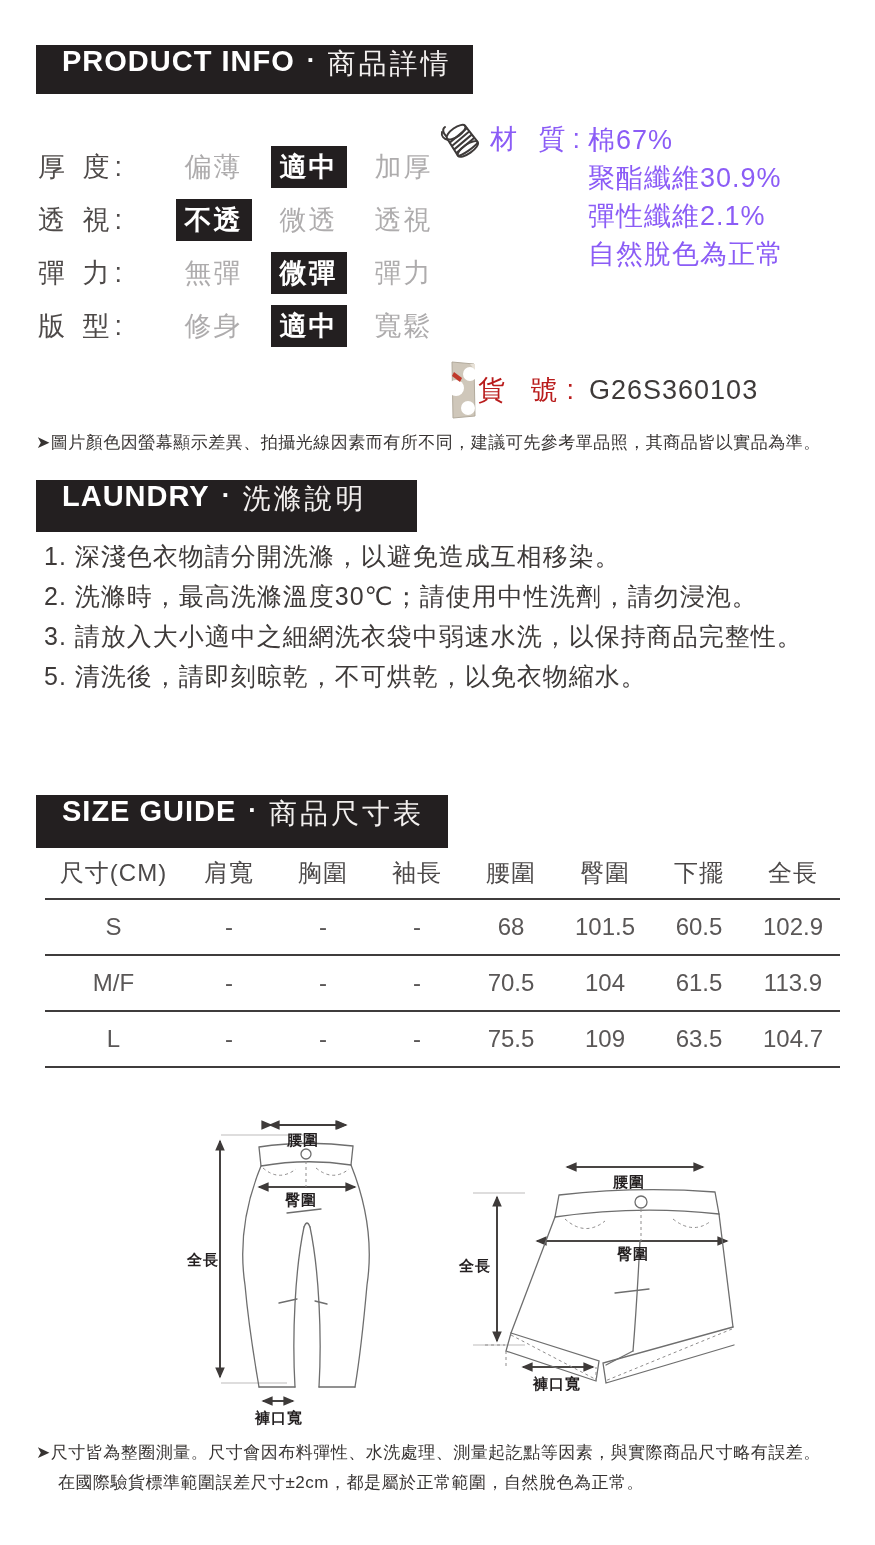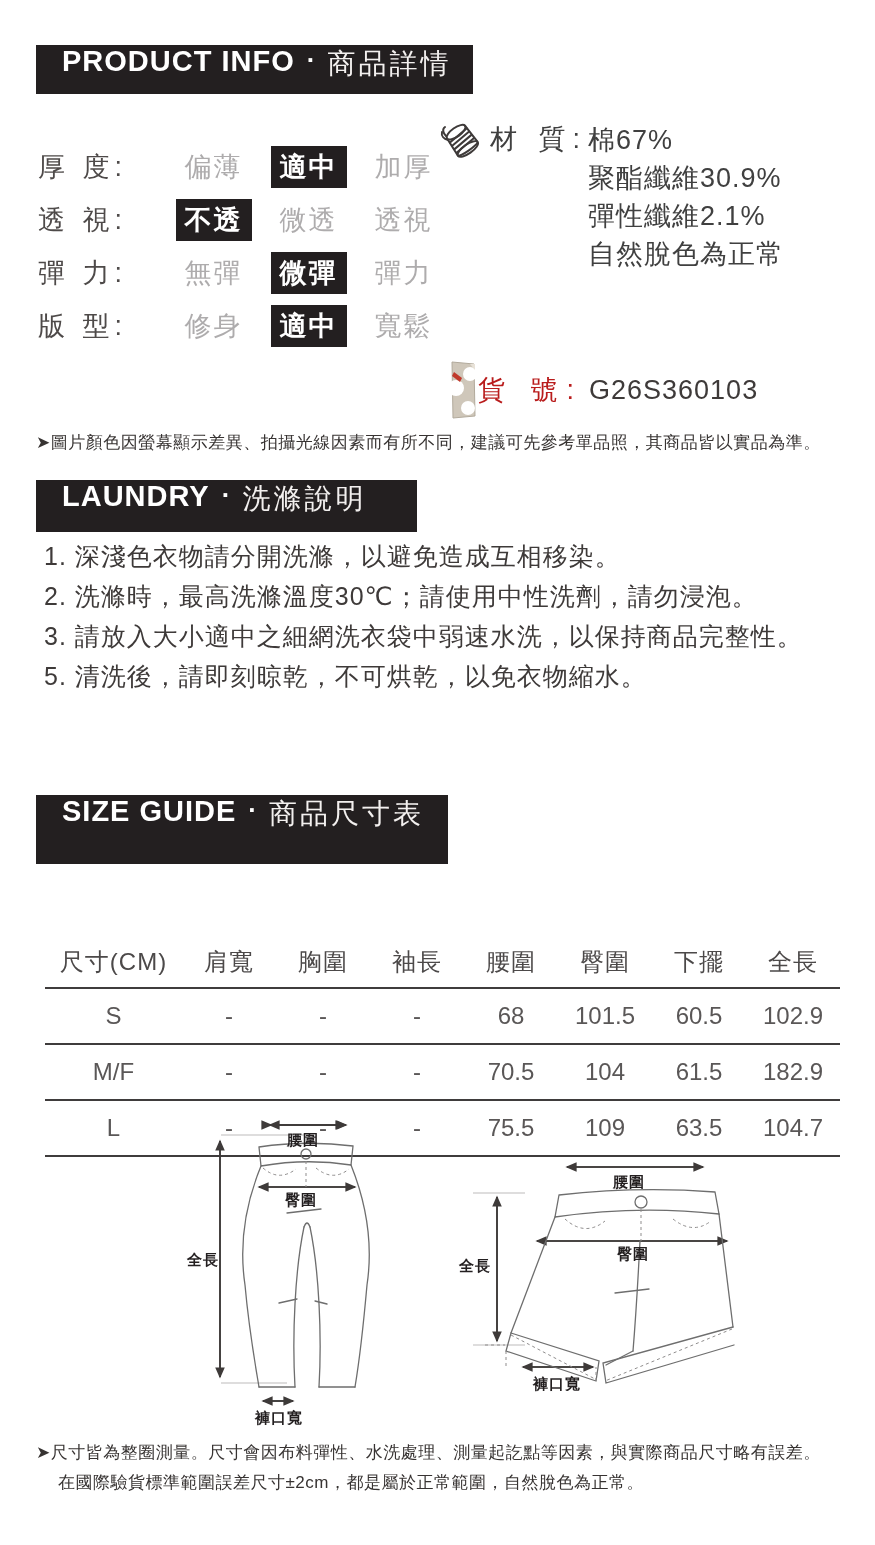--- a/index.html
+++ b/index.html
@@ -6,50 +6,50 @@
   .page{position:relative;width:875px;height:1545px;background:#fff;overflow:hidden;
         font-family:"Liberation Sans","DejaVu Sans",sans-serif;color:#3e3a39;}
   
   .hbox{position:absolute;background:#231f20;color:#fff;display:flex;
         padding-left:26px;box-sizing:border-box;white-space:nowrap;}
   .hbox .en{font-weight:bold;font-size:29px;letter-spacing:1px;}
   .hbox .sep{font-size:26px;margin:0 12px;font-weight:bold;}
   .hbox .zh{font-weight:normal;font-size:28px;letter-spacing:3px;color:#f3f0ef;}
   .hbox-product{left:36px;top:45px;width:437px;height:49px;}
   .hbox-laundry{left:36px;top:480px;width:381px;height:52px;}
-  .hbox-size{left:36px;top:795px;width:412px;height:69px;}
+  .hbox-size{left:36px;top:795px;width:412px;height:53px;}
   
   .attrs{position:absolute;left:38px;top:140px;}
   .attr-row{display:flex;align-items:center;height:53px;font-size:27px;}
   .attr-label{width:92px;color:#4e4a49;letter-spacing:5px;white-space:nowrap;}
   .opt{width:95px;display:flex;justify-content:center;margin-left:0;}
   .opt .t{color:#aeacad;letter-spacing:2px;padding:3px 9px;}
   .opt.sel .t{background:#231f20;color:#fff;font-weight:bold;}
   .opts{display:flex;margin-left:36px;}
   
-  .material{position:absolute;left:438px;top:114px;display:flex;font-size:27px;color:#404040;}
+  .material{position:absolute;left:438px;top:114px;display:flex;font-size:27px;color:#8b5cf6;}
   .mat-icon{width:46px;height:44px;margin-top:4px;}
   .mat-label{margin-left:6px;letter-spacing:7px;white-space:nowrap;padding-top:7px;}
   .mat-lines{margin-left:1px;padding-top:7px;}
   .mat-lines div{line-height:38px;letter-spacing:1px;}
   
   .sku{position:absolute;left:448px;top:360px;display:flex;align-items:center;font-size:27px;}
   .sku-icon{width:30px;height:60px;}
   .sku-label{letter-spacing:9px;white-space:nowrap;color:#b91c1c;}
   .sku-value{margin-left:6px;letter-spacing:1px;color:#3e3a39;}
   
   .note1{position:absolute;left:36px;top:431px;width:810px;font-size:17px;color:#373332;letter-spacing:0.5px;}
   .notes2{position:absolute;left:36px;top:1438px;width:815px;font-size:17px;color:#373332;
           line-height:30px;letter-spacing:0.5px;}
   .notes2 .l2{margin-left:22px;}
   
   .laundry-list{position:absolute;left:44px;top:536px;font-size:25px;color:#3e3a39;}
   .laundry-list div{line-height:40px;letter-spacing:1px;}
   
-  .size-table{position:absolute;left:45px;top:937px;width:795px;border-collapse:collapse;
+  .size-table{position:absolute;left:45px;top:848px;width:795px;border-collapse:collapse;
               table-layout:fixed;font-size:24px;color:#5a5757;}
   .size-table th{font-weight:normal;color:#4c4949;height:48px;letter-spacing:1px;}
   .size-table td{height:52px;text-align:center;}
   .size-table th{text-align:center;}
   .size-table tr{border-bottom:2px solid #3f3c3c;}
   
   .diag{position:absolute;}
   .diag-pants{left:175px;top:1105px;width:250px;height:330px;}
   .diag-shorts{left:445px;top:1145px;width:290px;height:250px;}
   .dlabel{position:absolute;font-size:15px;font-weight:bold;color:#231f20;letter-spacing:1px;white-space:nowrap;}
@@ -222,21 +222,21 @@
         <td>102.9</td>
       </tr>
       <tr>
         <td>M/F</td>
         <td>-</td>
         <td>-</td>
         <td>-</td>
         <td>70.5</td>
         <td>104</td>
         <td>61.5</td>
-        <td>182.9</td>
+        <td>113.9</td>
       </tr>
       <tr>
         <td>L</td>
         <td>-</td>
         <td>-</td>
         <td>-</td>
         <td>75.5</td>
         <td>109</td>
         <td>63.5</td>
         <td>104.7</td>

